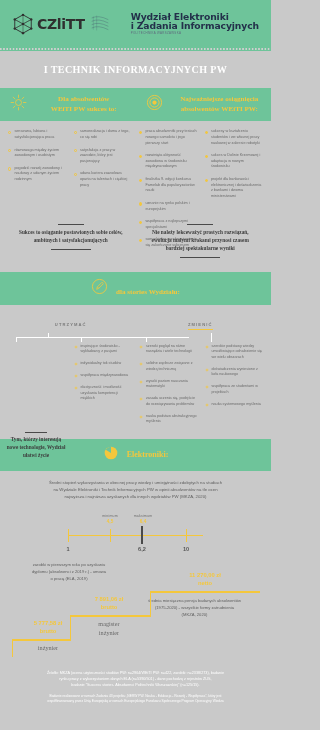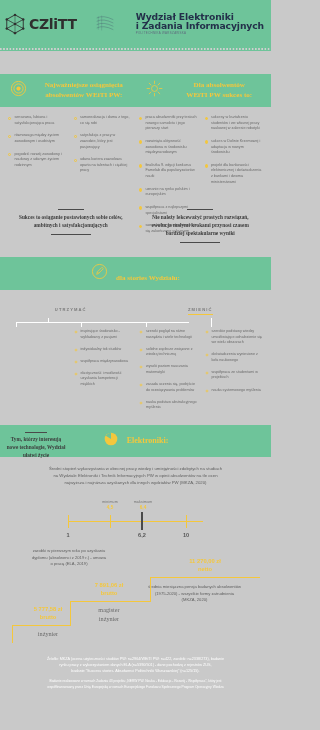--- a/index.html
+++ b/index.html
@@ -12,21 +12,21 @@
     overflow: hidden;
     position: relative;
   }
 
   
   .logo-bar {
     height: 47px;
     background: #6ec49a;
     display: flex;
     align-items: center;
-    padding: 0 4px;
+    padding: 0 12px;
     position: relative;
   }
   .logo-czlitt {
     display: flex;
     align-items: center;
     gap: 3px;
   }
   .logo-mark-svg { display: block; }
   .logo-czlitt-text {
     font-family: "DejaVu Sans", sans-serif;
@@ -405,36 +405,24 @@
       <div class="weiti-l1">Wydział Elektroniki</div>
       <div class="weiti-l2">i Zadania Informacyjnych</div>
       <div class="weiti-sub">POLITECHNIKA WARSZAWSKA</div>
     </div>
   </div>
 </div>
 
 <div class="dot-strip"></div>
 
 <div class="main-title">
+  <div>I TECHNIK INFORMACYJNYCH PW</div>
 </div>
 
 <div class="band">
-  <div class="band-half">
-    <span class="ic">
-      <svg width="17" height="17" viewBox="0 0 24 24">
-        <circle cx="12" cy="12" r="10" fill="none" stroke="#f4c73c" stroke-width="1.3"></circle>
-        <circle cx="12" cy="12" r="6.5" fill="none" stroke="#f4c73c" stroke-width="1.3"></circle>
-        <circle cx="12" cy="12" r="3" fill="#f4c73c"></circle>
-      </svg>
-    </span>
-    <div class="band-title">
-      <span>Najważniejsze osiągnięcia</span><br>
-      <span>absolwentów WEiTI PW:</span>
-    </div>
-  </div>
   <div class="band-half">
     <span class="ic">
       <svg width="17" height="17" viewBox="0 0 24 24">
         <circle cx="12" cy="12" r="4.2" fill="none" stroke="#f4c73c" stroke-width="1.1"></circle>
         <g stroke="#f4c73c" stroke-width="1.1" stroke-linecap="round">
           <line x1="12" y1="1.5" x2="12" y2="5"></line>
             <line x1="12" y1="19" x2="12" y2="22.5"></line>
           <line x1="1.5" y1="12" x2="5" y2="12"></line>
             <line x1="19" y1="12" x2="22.5" y2="12"></line>
           <line x1="4.5" y1="4.5" x2="7" y2="7"></line>
@@ -442,20 +430,33 @@
           <line x1="19.5" y1="4.5" x2="17" y2="7"></line>
             <line x1="7" y1="17" x2="4.5" y2="19.5"></line>
         </g>
       </svg>
     </span>
     <div class="band-title">
       <span>Dla absolwentów</span><br>
       <span>WEiTI PW sukces to:</span>
     </div>
   </div>
+  <div class="band-half">
+    <span class="ic">
+      <svg width="17" height="17" viewBox="0 0 24 24">
+        <circle cx="12" cy="12" r="10" fill="none" stroke="#f4c73c" stroke-width="1.3"></circle>
+        <circle cx="12" cy="12" r="6.5" fill="none" stroke="#f4c73c" stroke-width="1.3"></circle>
+        <circle cx="12" cy="12" r="3" fill="#f4c73c"></circle>
+      </svg>
+    </span>
+    <div class="band-title">
+      <span>Najważniejsze osiągnięcia</span><br>
+      <span>absolwentów WEiTI PW:</span>
+    </div>
+  </div>
 </div>
 
 <div class="cols">
   <div class="col">
     <div class="bullet">
         <span class="bdot"></span>
         <span class="btxt">sensowna, lubiana i satysfakcjonująca praca</span>
       </div>
     <div class="bullet">
         <span class="bdot"></span>

